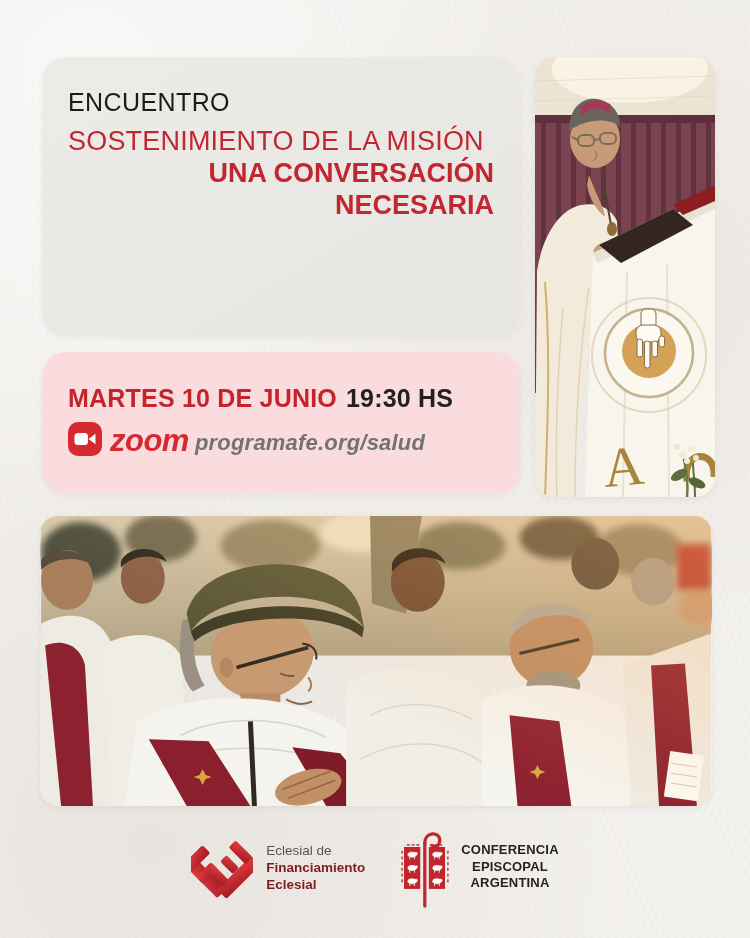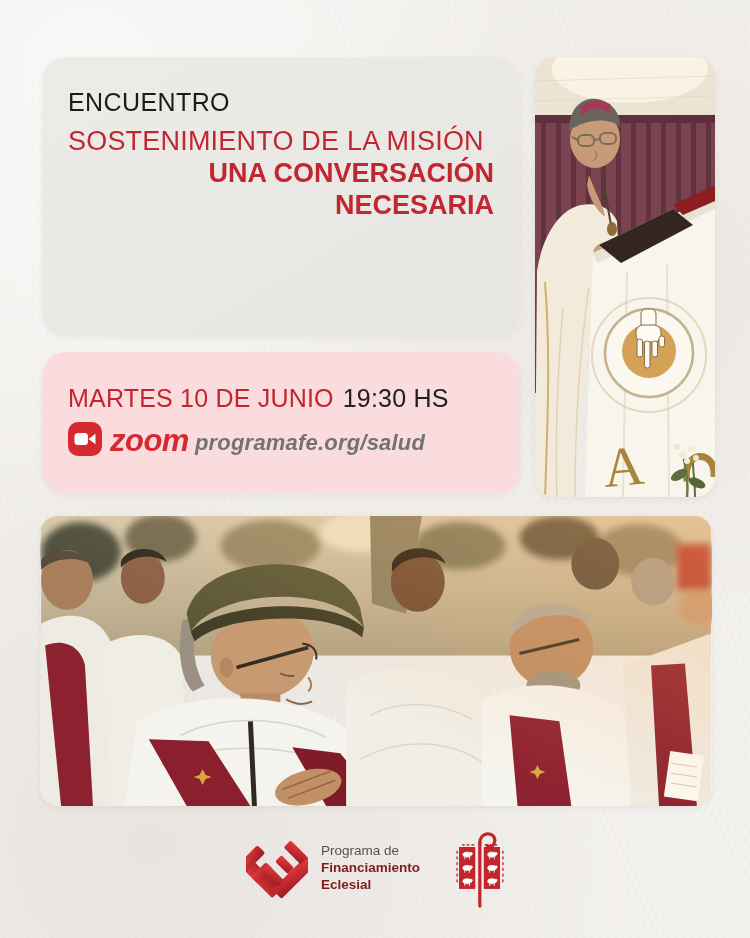--- a/index.html
+++ b/index.html
@@ -31,21 +31,21 @@
   .title-line.first{margin-top:8px;}
   .title-line.strong{font-weight:800;letter-spacing:0;text-align:right;}
   .desc{margin-top:9px;font-size:19px;line-height:23.5px;color:#3a3834;}
   .desc b{font-weight:800;color:#211f1c;}
 
   
   .event-card{
     left:42px;top:352px;width:478px;height:142px;border-radius:24px;
     background:#fadcde;padding:32px 26px;box-shadow:0 2px 6px rgba(0,0,0,.04);
   }
-  .date-row{font-size:25px;font-weight:400;letter-spacing:.2px;}
+  .date-row{font-size:25px;font-weight:700;letter-spacing:.2px;}
   .date-row .date{color:#c2252c;}
   .date-row .time{color:#232120;margin-left:9px;}
   .zoom-row{display:flex;align-items:flex-end;margin-top:9px;font-style:italic;}
   .zoom-word{font-size:31px;font-weight:800;color:#d62a30;margin-left:8px;letter-spacing:-.5px;line-height:1;}
   .zoom-link{font-size:22px;font-weight:700;color:#737373;margin-left:6px;letter-spacing:.2px;}
 
   
   .photo-speaker{left:535px;top:57px;width:180px;height:440px;border-radius:20px;overflow:hidden;box-shadow:0 2px 6px rgba(0,0,0,.06);}
   .photo-crowd{left:40px;top:516px;width:672px;height:290px;border-radius:18px;overflow:hidden;box-shadow:0 2px 6px rgba(0,0,0,.06);}
   .photo-speaker svg,.photo-crowd svg{display:block;}
@@ -295,21 +295,21 @@
         </g>
         <g transform="rotate(45)">
           <rect x="-6" y="-48" width="13" height="48" rx="2"></rect>
           <rect x="-28" y="-48" width="24" height="10" rx="2"></rect>
           <rect x="-24" y="-31" width="18" height="9" rx="2"></rect>
           <rect x="-28" y="-15" width="24" height="9" rx="2"></rect>
         </g>
       </g>
     </svg>
     <div class="fe-text">
-      <div>Programa de</div>
+      <div>Eclesial de</div>
       <div class="b">Financiamiento</div>
       <div class="b">Eclesial</div>
     </div>
   </div>
 
   <div class="logo-group">
     <svg width="48" height="82" viewBox="0 0 50 86">
       <g fill="#c1262c">
         <rect x="3" y="22" width="17" height="44"></rect>
         <rect x="29" y="22" width="17" height="44"></rect>
@@ -367,14 +367,19 @@
             <circle cx="41.8" cy="57" r="1.2"></circle>
             <path d="M35,60.4 L35,63 M40,60.4 L40,63" fill="none"></path>
           </g>
       </g>
 
       <g stroke="#c1262c" stroke-width="3.4" fill="none" stroke-linecap="round">
         <path d="M24.8,84 L24.8,18"></path>
         <path d="M24.8,18 C24.8,5.5 40.5,5.5 40.5,15 C40.5,20.5 36,23 32.5,20.5"></path>
       </g>
     </svg>
+    <div class="cea-text">
+      <div>CONFERENCIA</div>
+      <div>EPISCOPAL</div>
+      <div>ARGENTINA</div>
+    </div>
   </div>
 </footer>
 
 </body></html>

